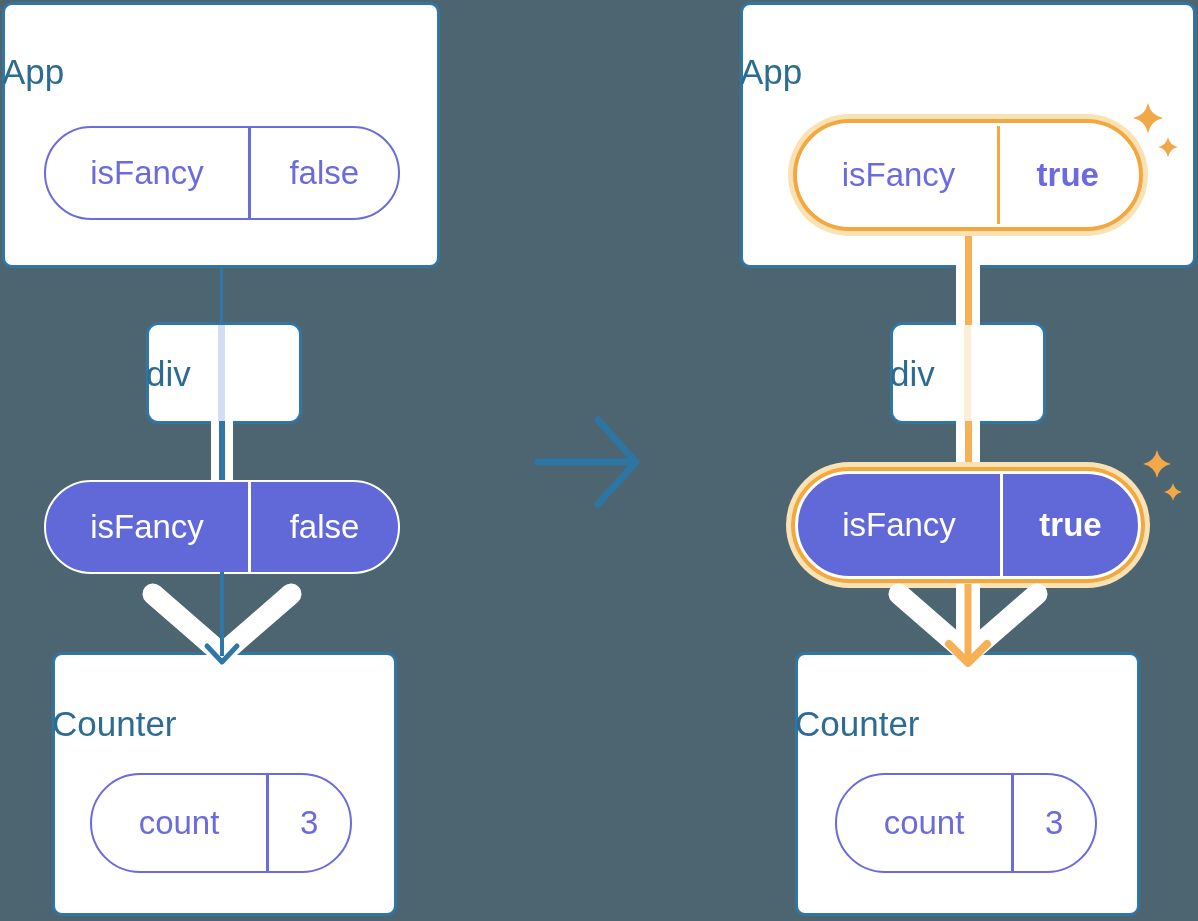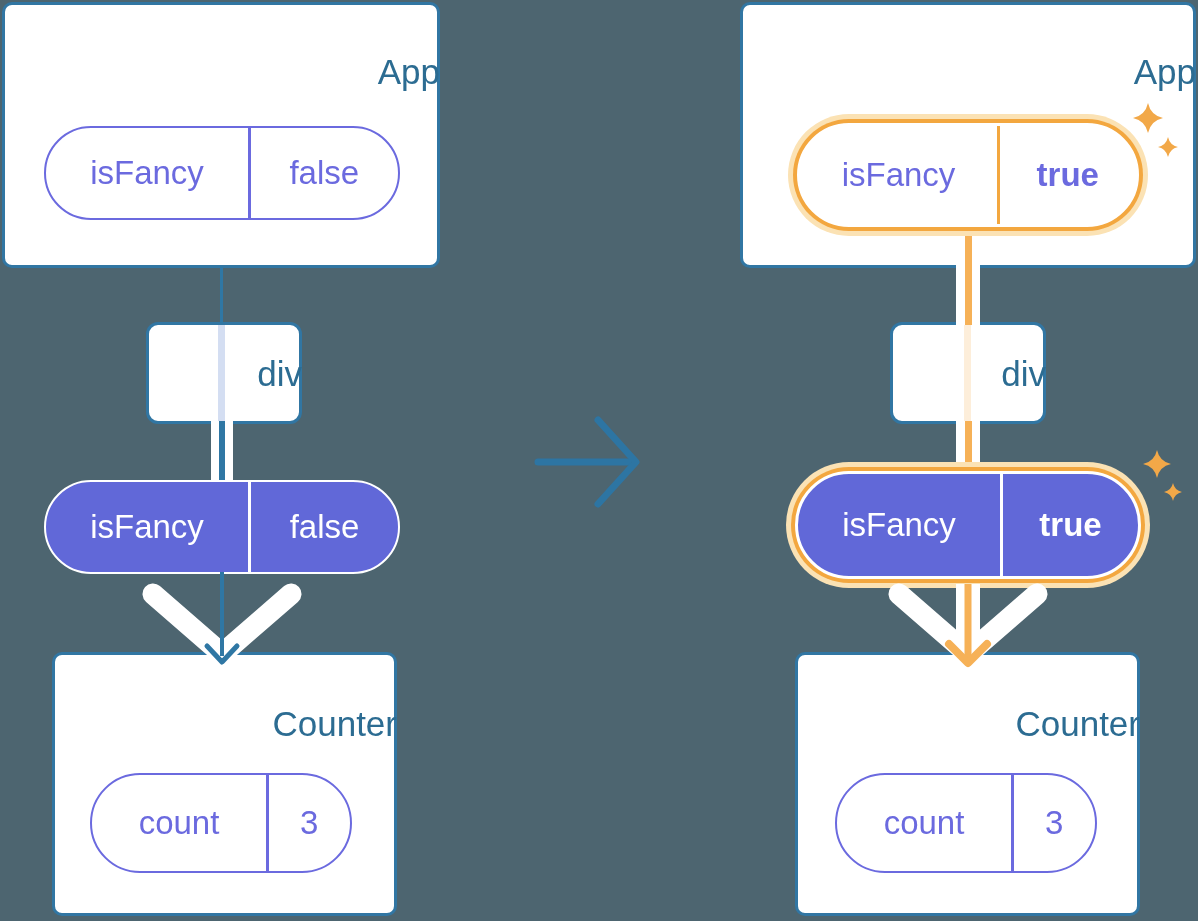--- a/index.html
+++ b/index.html
@@ -2,21 +2,21 @@
 <html><head>
 <meta charset="utf-8">
 <style>
   html,body{margin:0;padding:0;background:#4d6570;}
   #canvas{
     position:relative;width:1198px;height:921px;overflow:hidden;
     background:#4d6570;
     font-family:"Liberation Sans", sans-serif;
   }
   .card{position:absolute;background:#fff;border:3px solid #3176a3;border-radius:10px;box-sizing:border-box;z-index:1;}
-  .ttl{position:absolute;color:#2c6c92;font-size:35px;font-weight:500;text-align:right;line-height:44px;z-index:3;}
+  .ttl{position:absolute;color:#2c6c92;font-size:35px;font-weight:500;text-align:left;line-height:44px;z-index:3;}
   .pill{position:absolute;display:flex;align-items:stretch;border-radius:999px;box-sizing:border-box;overflow:hidden;z-index:3;}
   .pill .cell{display:flex;align-items:center;justify-content:center;font-size:33px;}
   .pill .grow{flex:1;}
   .outline{border:2.5px solid #6b6adf;background:#fff;color:#6b6adf;}
   .outline .vdiv{width:2.5px;background:#6b6adf;}
   .filled{background:#6168d8;color:#fff;border:2px solid #fff;}
   .filled .vdiv{width:3px;background:#fff;}
   .bold{font-weight:700;}
   .line{position:absolute;z-index:2;}
   .pass-teal{background:linear-gradient(90deg,#fff 0 8px,#2f77a4 8px 14px,#fff 14px 22px);}

